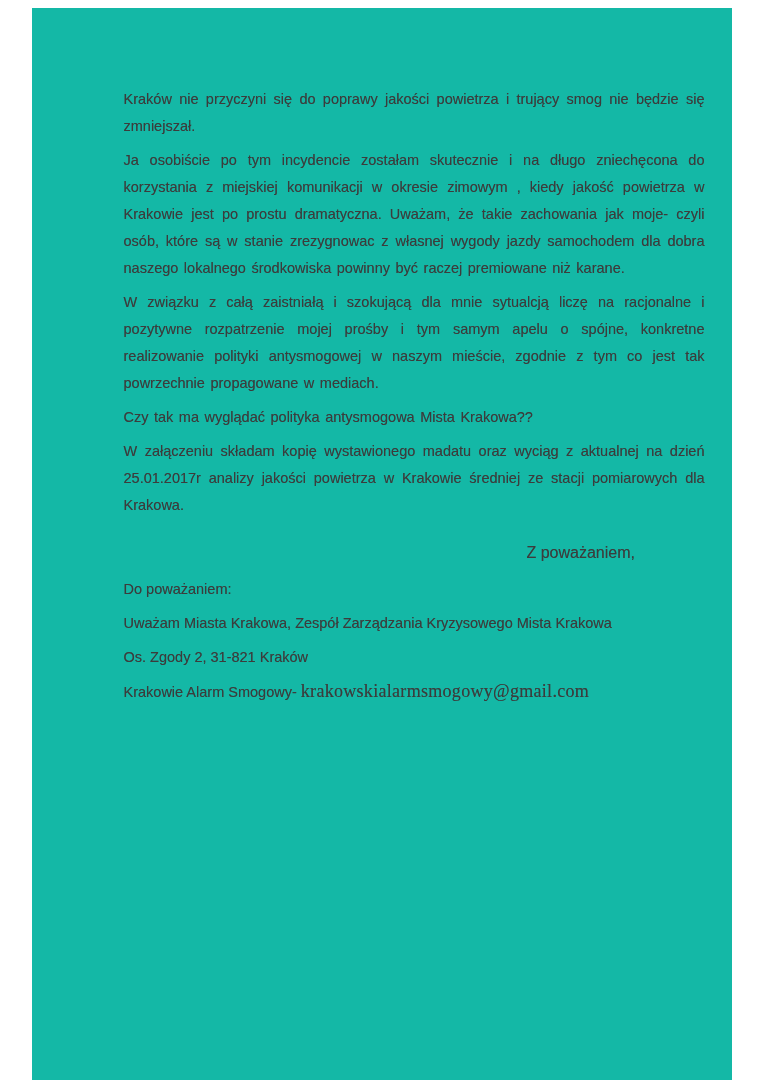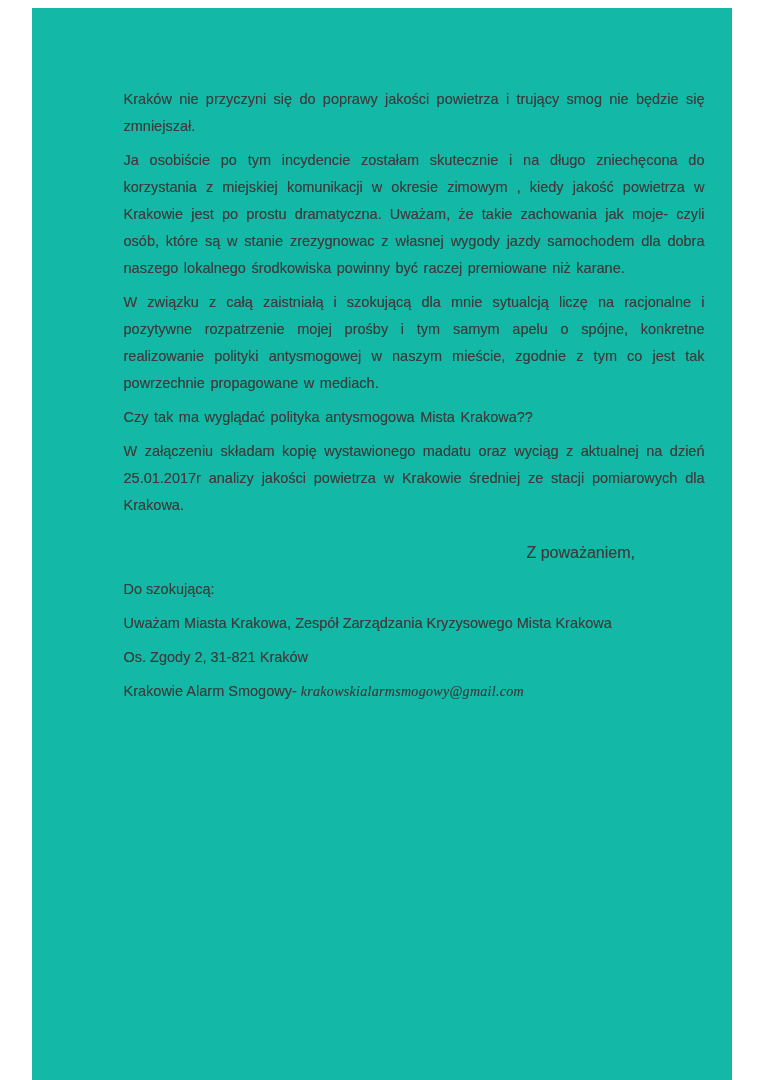--- a/index.html
+++ b/index.html
@@ -51,42 +51,41 @@
   }
   .cc { margin-top: 10px; }
   .cc p {
     font-size: 14.5px;
     line-height: 27px;
     margin-bottom: 7px;
     text-shadow: 0 0 0.5px rgba(60,60,60,0.55);
   }
   .serif-email {
     font-family: "Liberation Serif", serif;
-    font-size: 14px;
+    font-size: 18px;
     letter-spacing: 0.3px;
-    font-style: italic;
   }
 </style>
 </head>
 <body>
 
 <div class="page">
   <div class="content">
 
     <p class="body-par">Kraków nie przyczyni się do poprawy jakości powietrza i trujący smog nie będzie się zmniejszał.</p>
     <p class="body-par">Ja osobiście po tym incydencie zostałam skutecznie i na długo zniechęcona do korzystania z miejskiej komunikacji w okresie zimowym , kiedy jakość powietrza w Krakowie jest po prostu dramatyczna.  Uważam, że takie zachowania jak moje- czyli osób, które są w stanie zrezygnowac z własnej wygody jazdy samochodem dla dobra naszego lokalnego środkowiska powinny być raczej premiowane niż karane.</p>
     <p class="body-par">W związku z całą zaistniałą i szokującą dla mnie sytualcją  liczę na racjonalne i pozytywne rozpatrzenie mojej prośby i tym samym apelu o spójne, konkretne realizowanie polityki antysmogowej w naszym mieście, zgodnie z tym co jest tak powrzechnie propagowane w mediach.</p>
     <p class="body-par">Czy tak ma wyglądać polityka antysmogowa Mista Krakowa??</p>
     <p class="body-par">W załączeniu składam kopię wystawionego madatu oraz wyciąg z aktualnej na dzień 25.01.2017r analizy jakości powietrza w Krakowie średniej ze stacji pomiarowych  dla Krakowa.</p>
 
     <div class="signature">
       <p class="sig-line">Z poważaniem,</p>
     </div>
 
     <div class="cc">
-      <p>Do szokującą:</p>
+      <p>Do poważaniem:</p>
       <p>Uważam Miasta Krakowa, Zespół Zarządzania Kryzysowego Mista Krakowa</p>
       <p>Os. Zgody 2, 31-821 Kraków</p>
       <p><span>Krakowie Alarm Smogowy- </span><span class="serif-email">krakowskialarmsmogowy@gmail.com</span></p>
     </div>
 
   </div>
 </div>
 
 </body></html>

